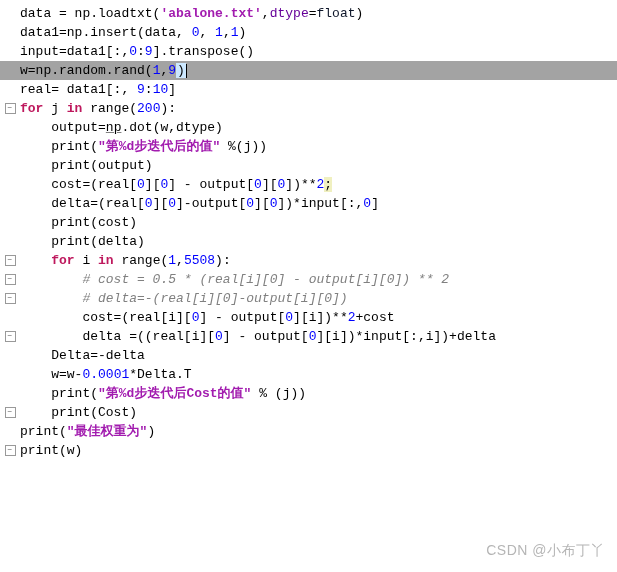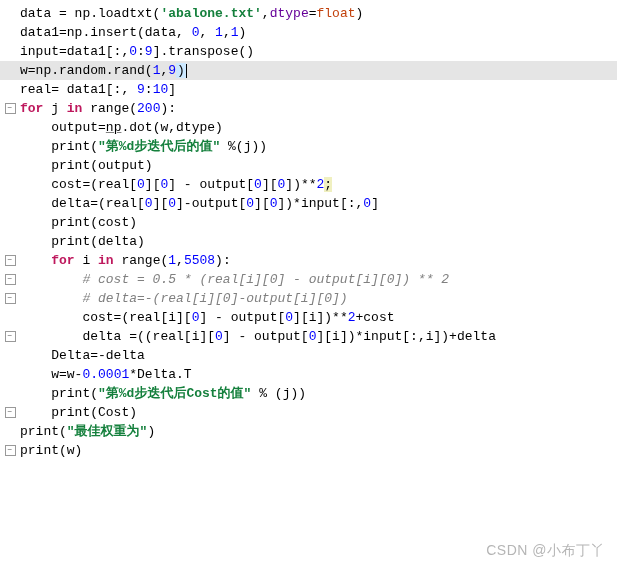--- a/index.html
+++ b/index.html
@@ -38,26 +38,26 @@
     font-size: 8px;
     line-height: 7px;
     text-align: center;
     color: #666;
     background: #fff;
   }
   .code {
     white-space: pre;
   }
   .highlight {
-    background: #e5e5e5;
+    background: #a3a3a3;
   }
   .kw { color: #be185d; font-weight: bold; }
   .num { color: #0000ff; }
-  .str { color: #15803d; font-weight: bold; }
-  .bool { color: #c2410c; }
+  .str { color: #a21caf; font-weight: bold; }
+  .bool { color: #0f172a; }
   .param { color: #660099; }
   .comment { color: #808080; font-style: italic; }
   .caret-box {
     background: #cce8ff;
     padding: 0 1px;
   }
   .caret-line {
     border-right: 1px solid #000;
     display:inline-block;
     height:14px;

